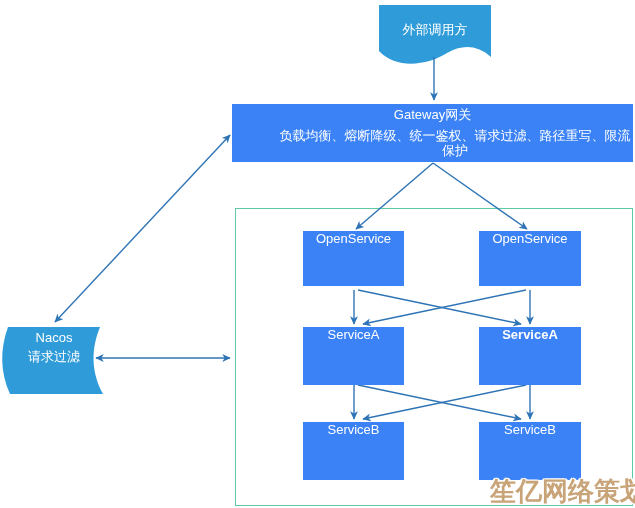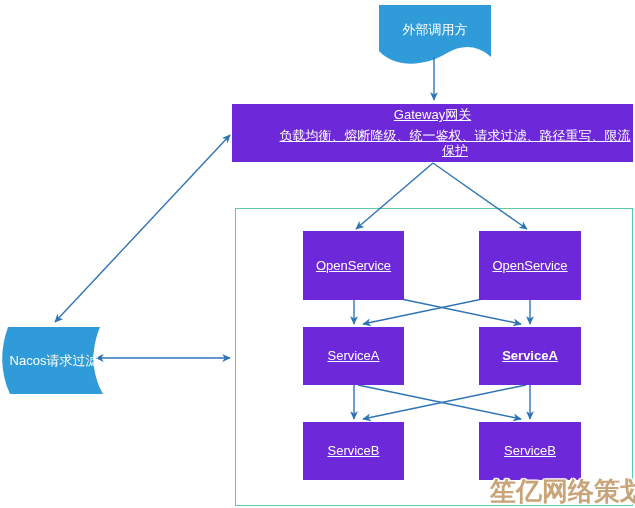--- a/index.html
+++ b/index.html
@@ -6,57 +6,56 @@
   .canvas{
     position:relative;
     width:635px;height:508px;
     background:#ffffff;
     overflow:hidden;
     font-family:"Liberation Sans", sans-serif;
   }
   .layer-svg{position:absolute;left:0;top:0;width:635px;height:508px;z-index:1;}
   .node{
     position:absolute;
-    background:#6d28d9;
+    background:#3b82f6;
     color:#ffffff;
-    display:flex;align-items:center;justify-content:center;
+    display:flex;justify-content:center;
     text-align:center;
     font-size:13px;
     z-index:2;
     line-height:1.2;
-    text-decoration:underline;
   }
   .gateway{
     left:232px;top:104px;width:401px;height:58px;
     flex-direction:column;gap:5px;
   }
   .gateway .gw-title{font-size:13px;}
   .gateway .gw-subtitle{font-size:13px;margin-left:45px;}
   .group-box{
     position:absolute;
     left:235px;top:208px;width:396px;height:296px;
     border:1px solid #5fc9a1;
     background:transparent;
     z-index:0;
   }
-  .svc{width:101px;height:69px;}
+  .svc{width:101px;height:55px;}
   .os-l{left:303px;top:231px;}
   .os-r{left:479px;top:231px;width:102px;}
   .sa-l{left:303px;top:327px;height:58px;}
   .sa-r{left:479px;top:327px;width:102px;height:58px;font-weight:bold;}
   .sb-l{left:303px;top:422px;height:58px;}
   .sb-r{left:479px;top:422px;width:102px;height:58px;}
   .wave-label{
     position:absolute;z-index:2;color:#fff;
     display:flex;align-items:center;justify-content:center;
     text-align:center;font-size:13px;line-height:1.45;
     pointer-events:none;
   }
   .ext-label{left:380px;top:8px;width:110px;height:44px;}
-  .nacos-label{left:8px;top:335px;width:92px;height:52px;flex-direction:row;}
+  .nacos-label{left:8px;top:322px;width:92px;height:52px;flex-direction:column;}
   .watermark{
     position:absolute;z-index:5;
     left:490px;top:474px;
     font-size:26px;font-weight:bold;
     letter-spacing:0px;
     color:#c8a478;
     text-shadow:
       -1px -1px 0 #fff, 1px -1px 0 #fff,
       -1px  1px 0 #fff, 1px  1px 0 #fff,
       -2px  0   0 #fff, 2px  0   0 #fff;

